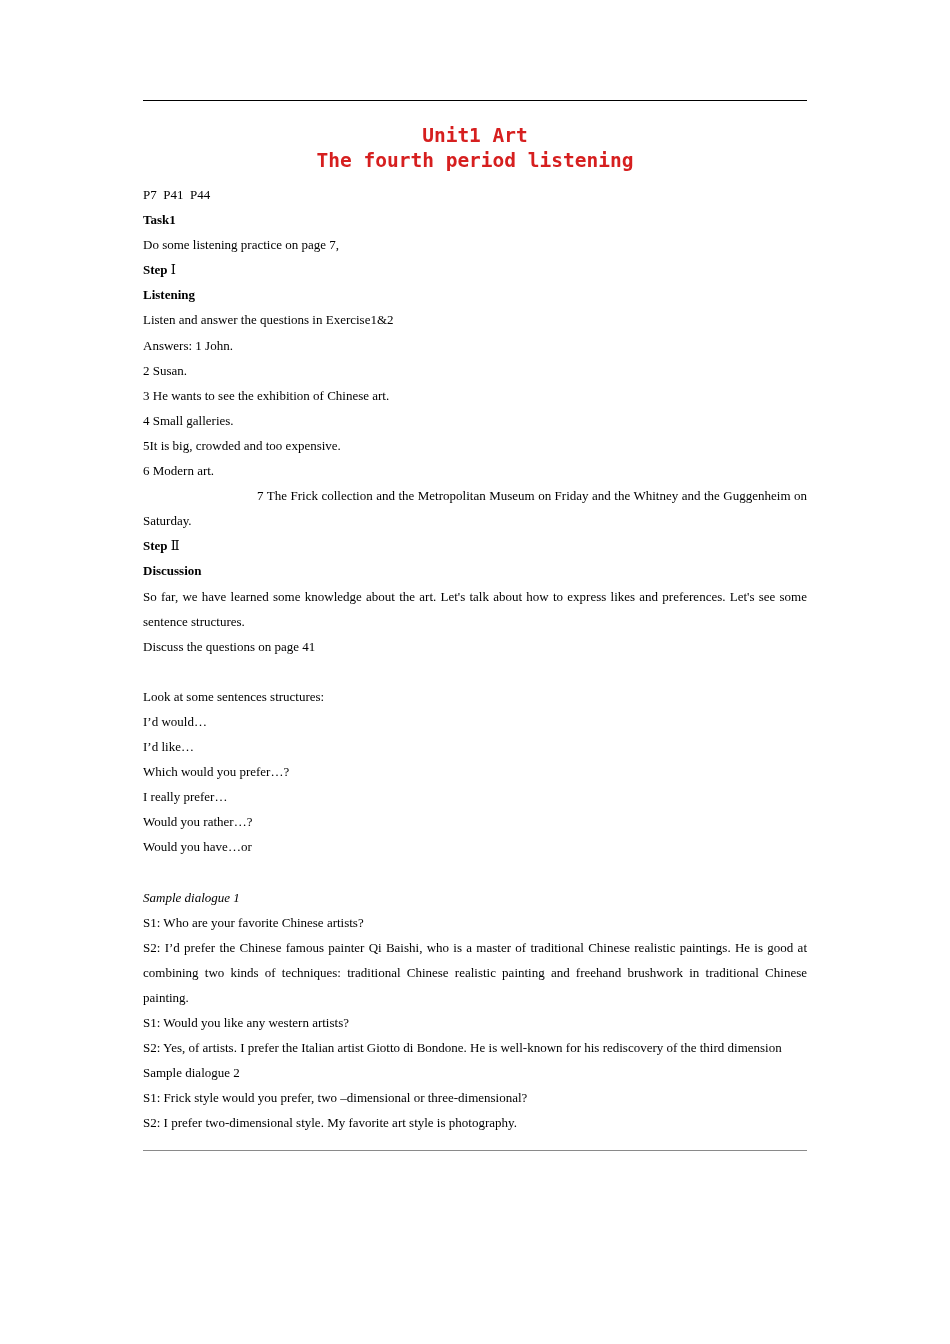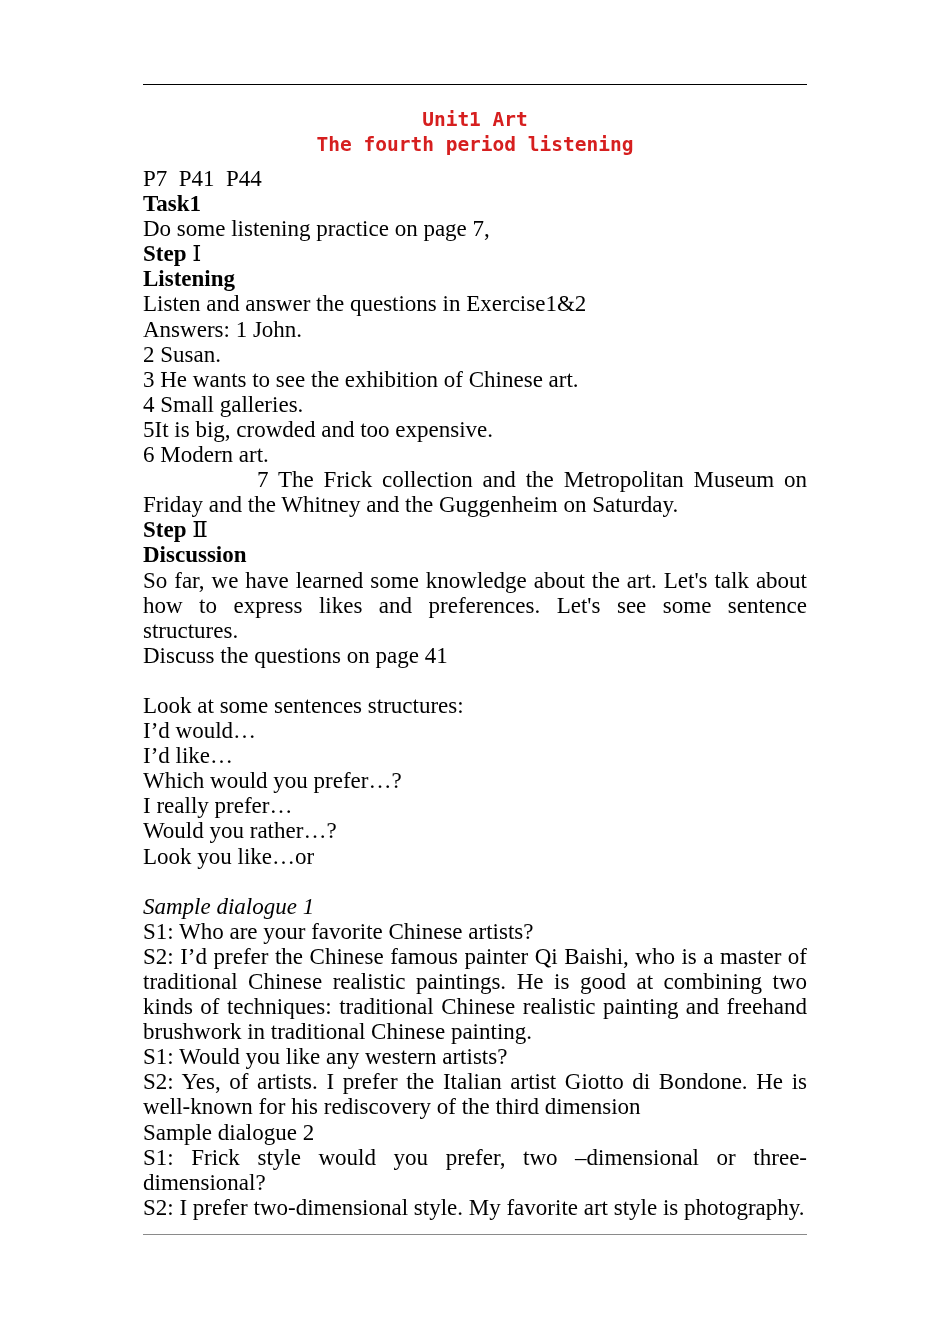--- a/index.html
+++ b/index.html
@@ -13,21 +13,21 @@
     height: 1344px;
     background: #ffffff;
     margin: 0 auto;
     overflow: hidden;
     font-family: "Liberation Serif", "DejaVu Serif", serif;
     color: #000000;
   }
   .content {
     position: absolute;
     left: 143px;
-    top: 0;
+    top: 16px;
     width: 664px;
   }
   .rule-top {
     margin-top: 84px;
     height: 0;
     border: 0;
     border-top: 1.6px solid #000000;
     width: 664px;
   }
   .rule-bottom {
@@ -45,21 +45,21 @@
     font-size: 19.5px;
     font-weight: 700;
     line-height: 25px;
     letter-spacing: 0px;
   }
   .title-line {
     white-space: pre;
   }
   .body-block {
     margin-top: 9px;
-    font-size: 23px;
+    font-size: 13px;
     line-height: 25.1px;
   }
   p.line {
     margin: 0;
     padding: 0;
     white-space: pre-wrap;
   }
   p.just {
     margin: 0;
     padding: 0;
@@ -132,21 +132,21 @@
       <p class="line">Discuss the questions on page 41</p>
 
       <div class="blank"></div>
 
       <p class="line">Look at some sentences structures:</p>
       <p class="line">I’d would…</p>
       <p class="line">I’d like…</p>
       <p class="line">Which would you prefer…?</p>
       <p class="line">I really prefer…</p>
       <p class="line">Would you rather…?</p>
-      <p class="line">Look you like…or</p>
+      <p class="line">Would you have…or</p>
 
       <div class="blank"></div>
 
       <p class="line italic">Sample dialogue 1</p>
       <p class="line">S1: Who are your favorite Chinese artists?</p>
       <p class="just">S2: I’d prefer the Chinese famous painter Qi Baishi, who is a master of traditional Chinese realistic paintings. He is good at combining two kinds of techniques: traditional Chinese realistic painting and freehand brushwork in traditional Chinese painting.</p>
       <p class="line">S1: Would you like any western artists?</p>
       <p class="just">S2: Yes, of artists. I prefer the Italian artist Giotto di Bondone. He is well-known for his rediscovery of the third dimension</p>
 
       <p class="line">Sample dialogue 2</p>

